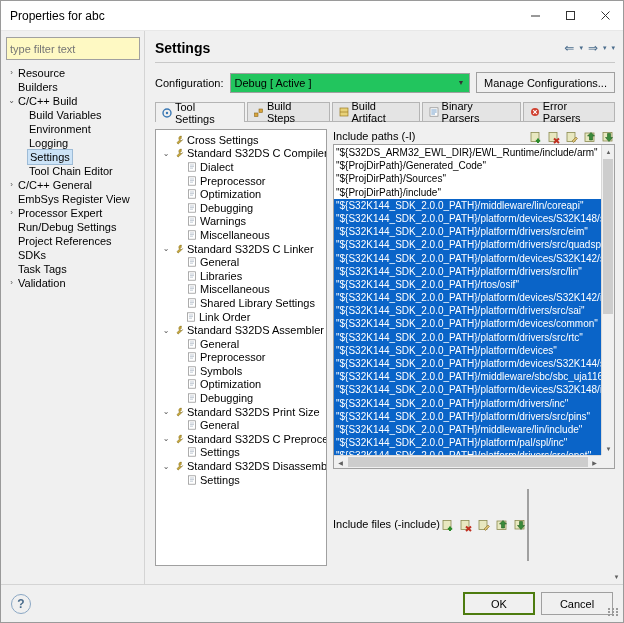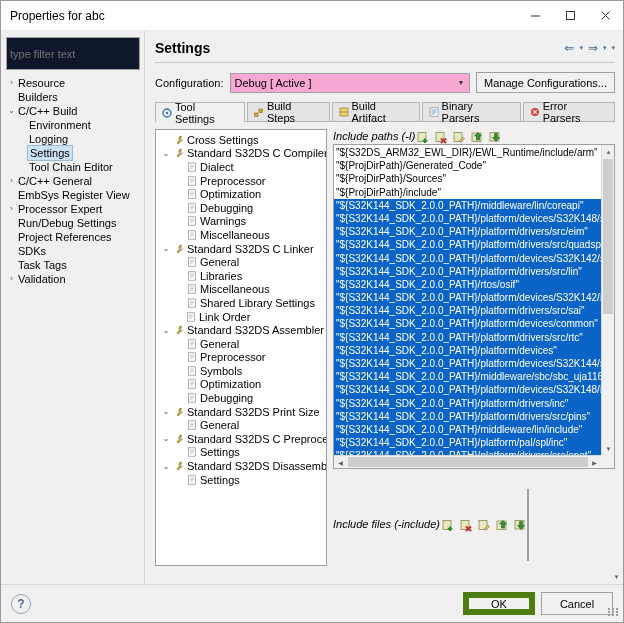--- a/index.html
+++ b/index.html
@@ -46,23 +46,23 @@
   }
   .left {
     width: 143px;
     flex: 0 0 143px;
     background: #f0f0f0;
     padding: 6px 4px 0 5px;
     display: flex; flex-direction: column;
   }
   .filter-input {
     width: 100%;
-    height: 33px;
+    height: 23px;
     border: 1px solid #a0a0a0;
-    background: #0f172a;
+    background: #fef9c3;
     font-size: 11px;
     color: #808080;
     padding: 1px 3px;
     font-family: "Liberation Sans", sans-serif;
   }
   .tree {
     margin-top: 6px;
     font-size: 11px;
     line-height: 14px;
     flex: 1 1 auto;
@@ -98,21 +98,21 @@
   }
   .config-row {
     display:flex; align-items:center; gap:6px;
     margin-bottom: 9px;
   }
   .config-row .lbl { font-size: 11px; }
   .combo {
     flex: 1 1 auto;
     height: 20px;
     border: 1px solid #a0a0a0;
-    background: #f9a8d4;
+    background: #22c55e;
     display:flex; align-items:center;
     padding-left: 4px;
     font-size: 11px;
     position: relative;
     min-width: 0;
   }
   .combo .arrow {
     position:absolute; right:0; top:0;
     width:16px; height:18px;
     display:flex; align-items:center; justify-content:center;
@@ -179,21 +179,21 @@
   .fields {
     flex: 1 1 auto;
     display:flex; flex-direction:column;
     min-width: 0;
   }
   .field-label {
     font-size: 11px;
     margin-bottom: 2px;
   }
   .field-head {
-    display:flex; align-items:center; font-style:italic;
+    display:flex; align-items:center; justify-content:space-between;
   }
   .field-icons { display:flex; align-items:center; gap:3px; }
   .icbtn {
     width:15px; height:15px;
     display:flex; align-items:center; justify-content:center;
   }
   .listbox {
     border: 1px solid #a0a0a0;
     background: #fff;
     position: relative;
@@ -252,21 +252,21 @@
     font-size:12px; font-weight:bold;
   }
   .footer-btns { margin-left:auto; display:flex; gap:6px; }
   .fbtn {
     width: 72px; height: 23px;
     border:1px solid #a0a0a0; background:#f0f0f0;
     font-size:11px;
     display:flex; align-items:center; justify-content:center;
     font-family: "Liberation Sans", sans-serif;
   }
-  .fbtn.default { border:6px solid #4d7c0f; }
+  .fbtn.default { border:2px solid #4d7c0f; }
   .grip {
     position:absolute; right:3px; bottom:2px;
     width:12px; height:12px;
   }
   .dotgrid { display:grid; grid-template-columns: repeat(3,3px); gap:1px; }
   .dotgrid i { width:2px; height:2px; background:#9a9a9a; display:block; }
 </style>
 </head>
 <body>
 
@@ -300,20 +300,23 @@
         <div class="tnode">
           <span class="tw">›</span>
           <span class="tlabel">Resource</span>
         </div>
         <div class="tnode" style="padding-left:11px">
           <span class="tlabel">Builders</span>
         </div>
         <div class="tnode">
           <span class="tw">⌄</span>
           <span class="tlabel">C/C++ Build</span>
+        </div>
+        <div class="tnode" style="padding-left:22px">
+          <span class="tlabel">Build Variables</span>
         </div>
         <div class="tnode" style="padding-left:22px">
           <span class="tlabel">Environment</span>
         </div>
         <div class="tnode" style="padding-left:22px">
           <span class="tlabel">Logging</span>
         </div>
         <div class="tnode" style="padding-left:22px">
           <span class="tlabel sel">Settings</span>
         </div>

